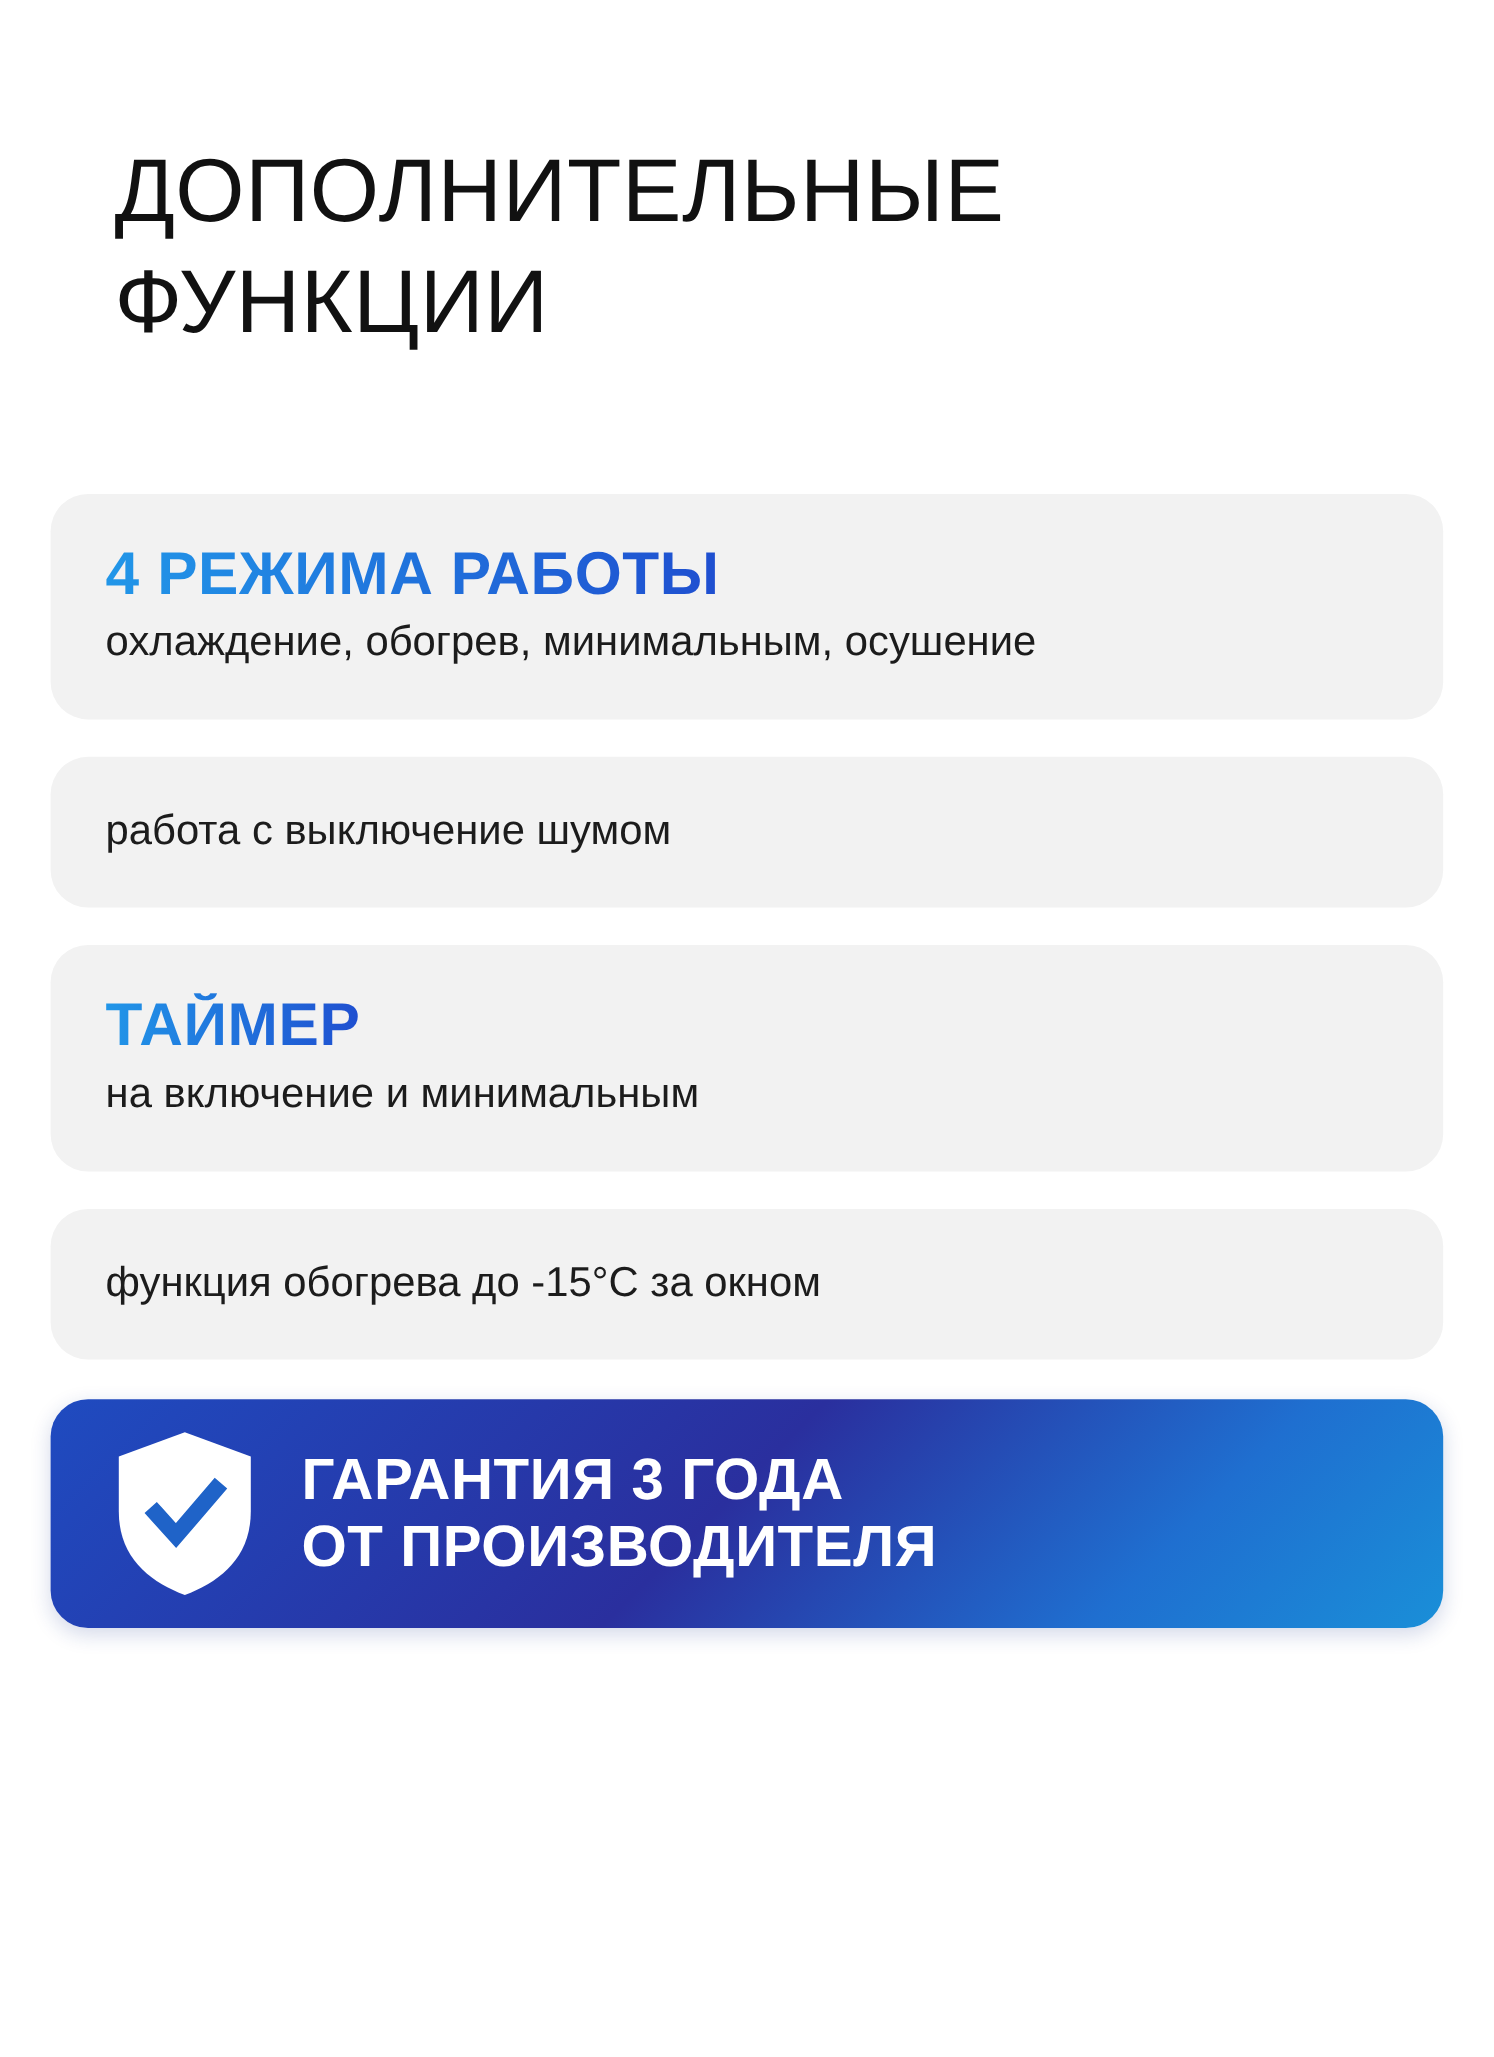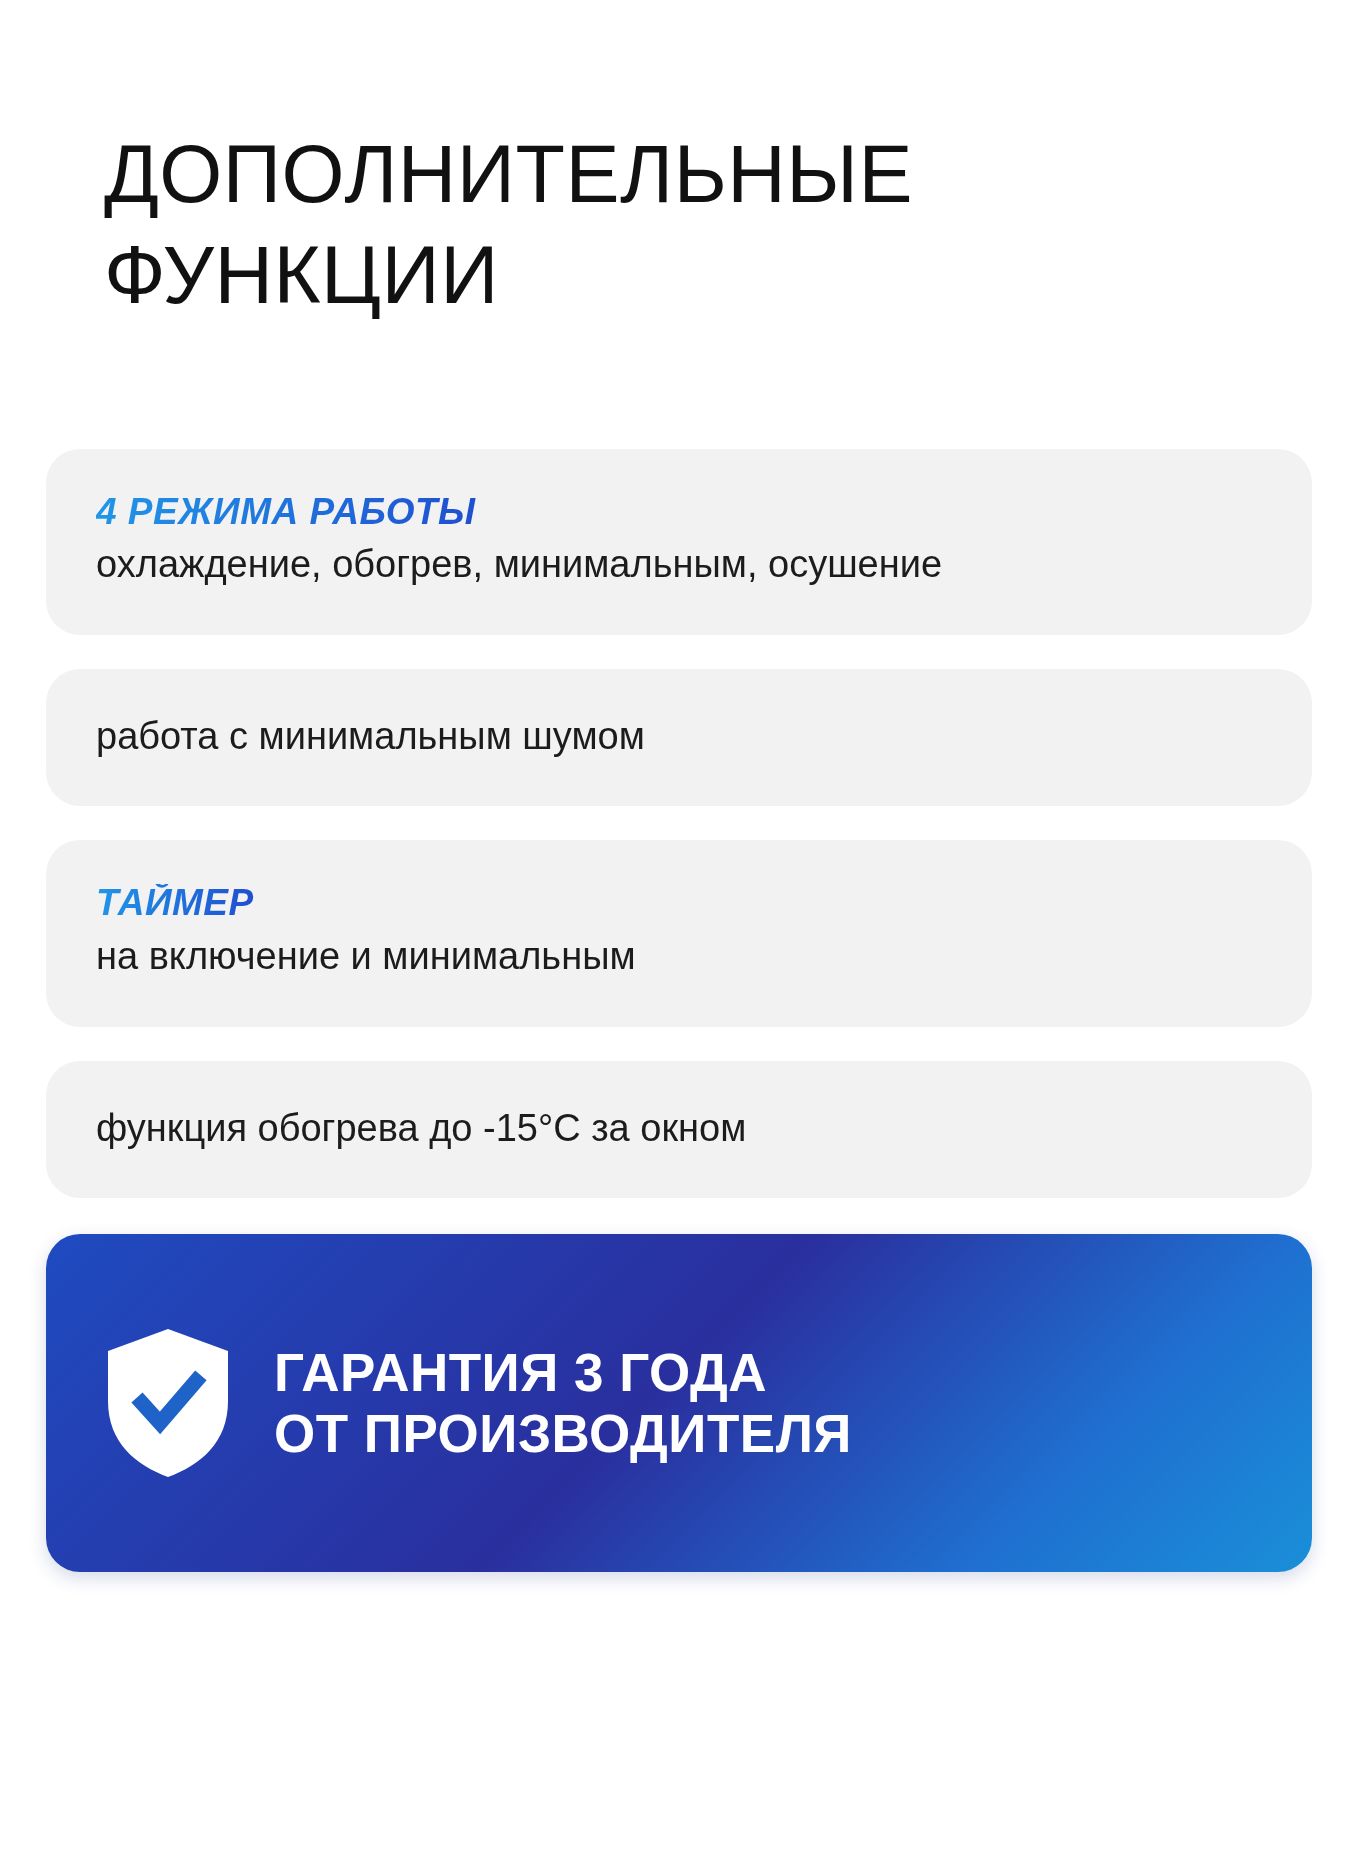--- a/index.html
+++ b/index.html
@@ -47,46 +47,45 @@
   }
 
   .card {
     background: #f2f2f2;
     border-radius: 34px;
     padding: 44px 50px 46px 50px;
   }
 
   .card-title {
     margin: 0 0 10px 0;
-    font-size: 37px;
+    font-size: 55px;
     font-weight: 700;
     letter-spacing: 0.5px;
     text-transform: uppercase;
     line-height: 1.05;
     background: linear-gradient(90deg, #2196e8 0%, #1f4fd0 100%);
     -webkit-background-clip: text;
     background-clip: text;
     color: transparent;
     -webkit-text-fill-color: transparent;
     display: inline-block;
-    font-style: italic;
   }
 
   .card-sub {
     margin: 0;
     font-size: 38px;
     font-weight: 400;
     color: #1c1c1c;
     line-height: 1.25;
   }
 
   
   .warranty {
     margin-top: 36px;
-    height: 338px;
+    height: 208px;
     border-radius: 34px;
     background: linear-gradient(135deg, #1f4bc0 0%, #2a2f9e 48%, #1f6fd0 78%, #1a8fd8 100%);
     display: flex;
     align-items: center;
     padding-left: 58px;
     box-sizing: border-box;
     box-shadow: 0 6px 18px rgba(20, 50, 140, 0.18);
   }
 
   .shield {
@@ -114,21 +113,21 @@
   <h1 class="title">ДОПОЛНИТЕЛЬНЫЕ ФУНКЦИИ</h1>
 
   <div class="cards">
 
     <div class="card">
       <div class="card-title">4 РЕЖИМА РАБОТЫ</div>
       <p class="card-sub">охлаждение, обогрев, минимальным, осушение</p>
     </div>
 
     <div class="card">
-      <p class="card-sub">работа с минимальным шумом</p>
+      <p class="card-sub">работа с выключение шумом</p>
     </div>
 
     <div class="card">
       <div class="card-title">ТАЙМЕР</div>
       <p class="card-sub">на включение и минимальным</p>
     </div>
 
     <div class="card">
       <p class="card-sub">функция  обогрева до -15°С за окном</p>
     </div>

